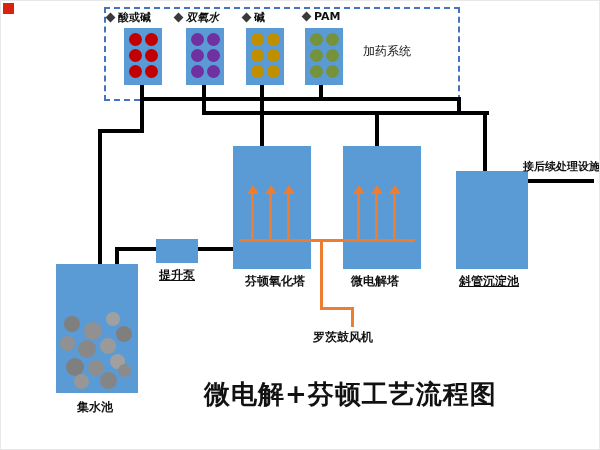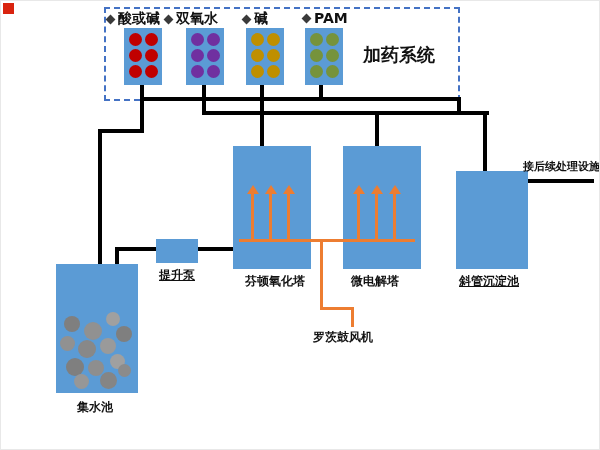--- a/index.html
+++ b/index.html
@@ -1,25 +1,25 @@
 <!DOCTYPE html>
 <html><head>
 <meta charset="utf-8">
 <style>
   html,body{margin:0;padding:0;background:#fff;font-family:"DejaVu Sans",sans-serif;}
   #stage{position:relative;width:600px;height:450px;background:#ffffff;overflow:hidden;border:1px solid #e8e8e8;box-sizing:border-box;}
   .pipe{position:absolute;background:#000;}
   .opipe{position:absolute;background:#ed7d31;}
   .vessel{position:absolute;background:#5b9bd5;}
   .dash-box{position:absolute;border:2px dashed #4472c4;background:transparent;}
-  .tlabel{position:absolute;font-size:14px;font-weight:700;color:#111;white-space:nowrap;display:flex;align-items:center;}
+  .tlabel{position:absolute;font-size:11px;font-weight:700;color:#111;white-space:nowrap;display:flex;align-items:center;}
   .diamond{display:inline-block;width:7px;height:7px;background:#3a3a3a;transform:rotate(45deg);margin-right:4px;flex:0 0 auto;}
   .ulabel{position:absolute;font-size:12px;font-weight:600;color:#111;white-space:nowrap;}
   .small-label{position:absolute;font-size:11px;font-weight:600;color:#111;white-space:nowrap;}
-  .sys-label{position:absolute;font-size:18px;font-weight:700;color:#111;white-space:nowrap;}
+  .sys-label{position:absolute;font-size:12px;font-weight:400;color:#111;white-space:nowrap;}
   .title{position:absolute;font-size:26px;font-weight:800;color:#111;white-space:nowrap;letter-spacing:1px;}
   .dose-tank{position:absolute;width:38px;height:57px;background:#5b9bd5;display:flex;flex-wrap:wrap;gap:3px;padding:5px 4px 0 4px;box-sizing:border-box;align-content:flex-start;justify-content:center;}
   .dot{width:13px;height:13px;border-radius:50%;background:#999;flex:0 0 auto;}
   .uarrow{position:absolute;width:3px;background:#ed7d31;}
   .uarrow .head{position:absolute;top:-8px;left:-4px;width:0;height:0;border-left:6px solid transparent;border-right:6px solid transparent;border-bottom:9px solid #ed7d31;}
   .sludge{position:absolute;border-radius:50%;}
   .logo{position:absolute;left:2px;top:2px;width:11px;height:11px;}
 </style>
 </head>
 <body>
@@ -27,21 +27,21 @@
 <div id="stage">
 
   <div class="logo" style="background: rgb(217, 35, 15);"></div>
 
   <div class="dash-box" style="left:103px;top:6px;width:352px;height:90px;"></div>
 
   <div class="tlabel" style="left:106px;top:9px;">
     <span class="diamond"></span>
     <span>酸或碱</span>
   </div>
-  <div class="tlabel" style="left:164px;top:9px;">
+  <div class="tlabel" style="left:174px;top:9px;font-style:italic;">
     <span class="diamond"></span>
     <span>双氧水</span>
   </div>
   <div class="tlabel" style="left:242px;top:9px;">
     <span class="diamond"></span>
     <span>碱</span>
   </div>
   <div class="tlabel" style="left:302px;top:9px;">
     <span class="diamond"></span>
     <span>PAM</span>
@@ -151,14 +151,15 @@
     </div>
 
   <div class="ulabel" style="left:158px;top:266px;text-decoration:underline;">提升泵</div>
   <div class="ulabel" style="left:244px;top:272px;">芬顿氧化塔</div>
   <div class="ulabel" style="left:350px;top:272px;">微电解塔</div>
   <div class="ulabel" style="left:458px;top:272px;text-decoration:underline;">斜管沉淀池</div>
   <div class="ulabel" style="left:76px;top:398px;">集水池</div>
   <div class="ulabel" style="left:312px;top:328px;">罗茨鼓风机</div>
   <div class="small-label" style="left:522px;top:158px;">接后续处理设施</div>
 
+  <div class="title" style="left:203px;top:376px;">微电解+芬顿工艺流程图</div>
 
 </div>
 
 </body></html>

